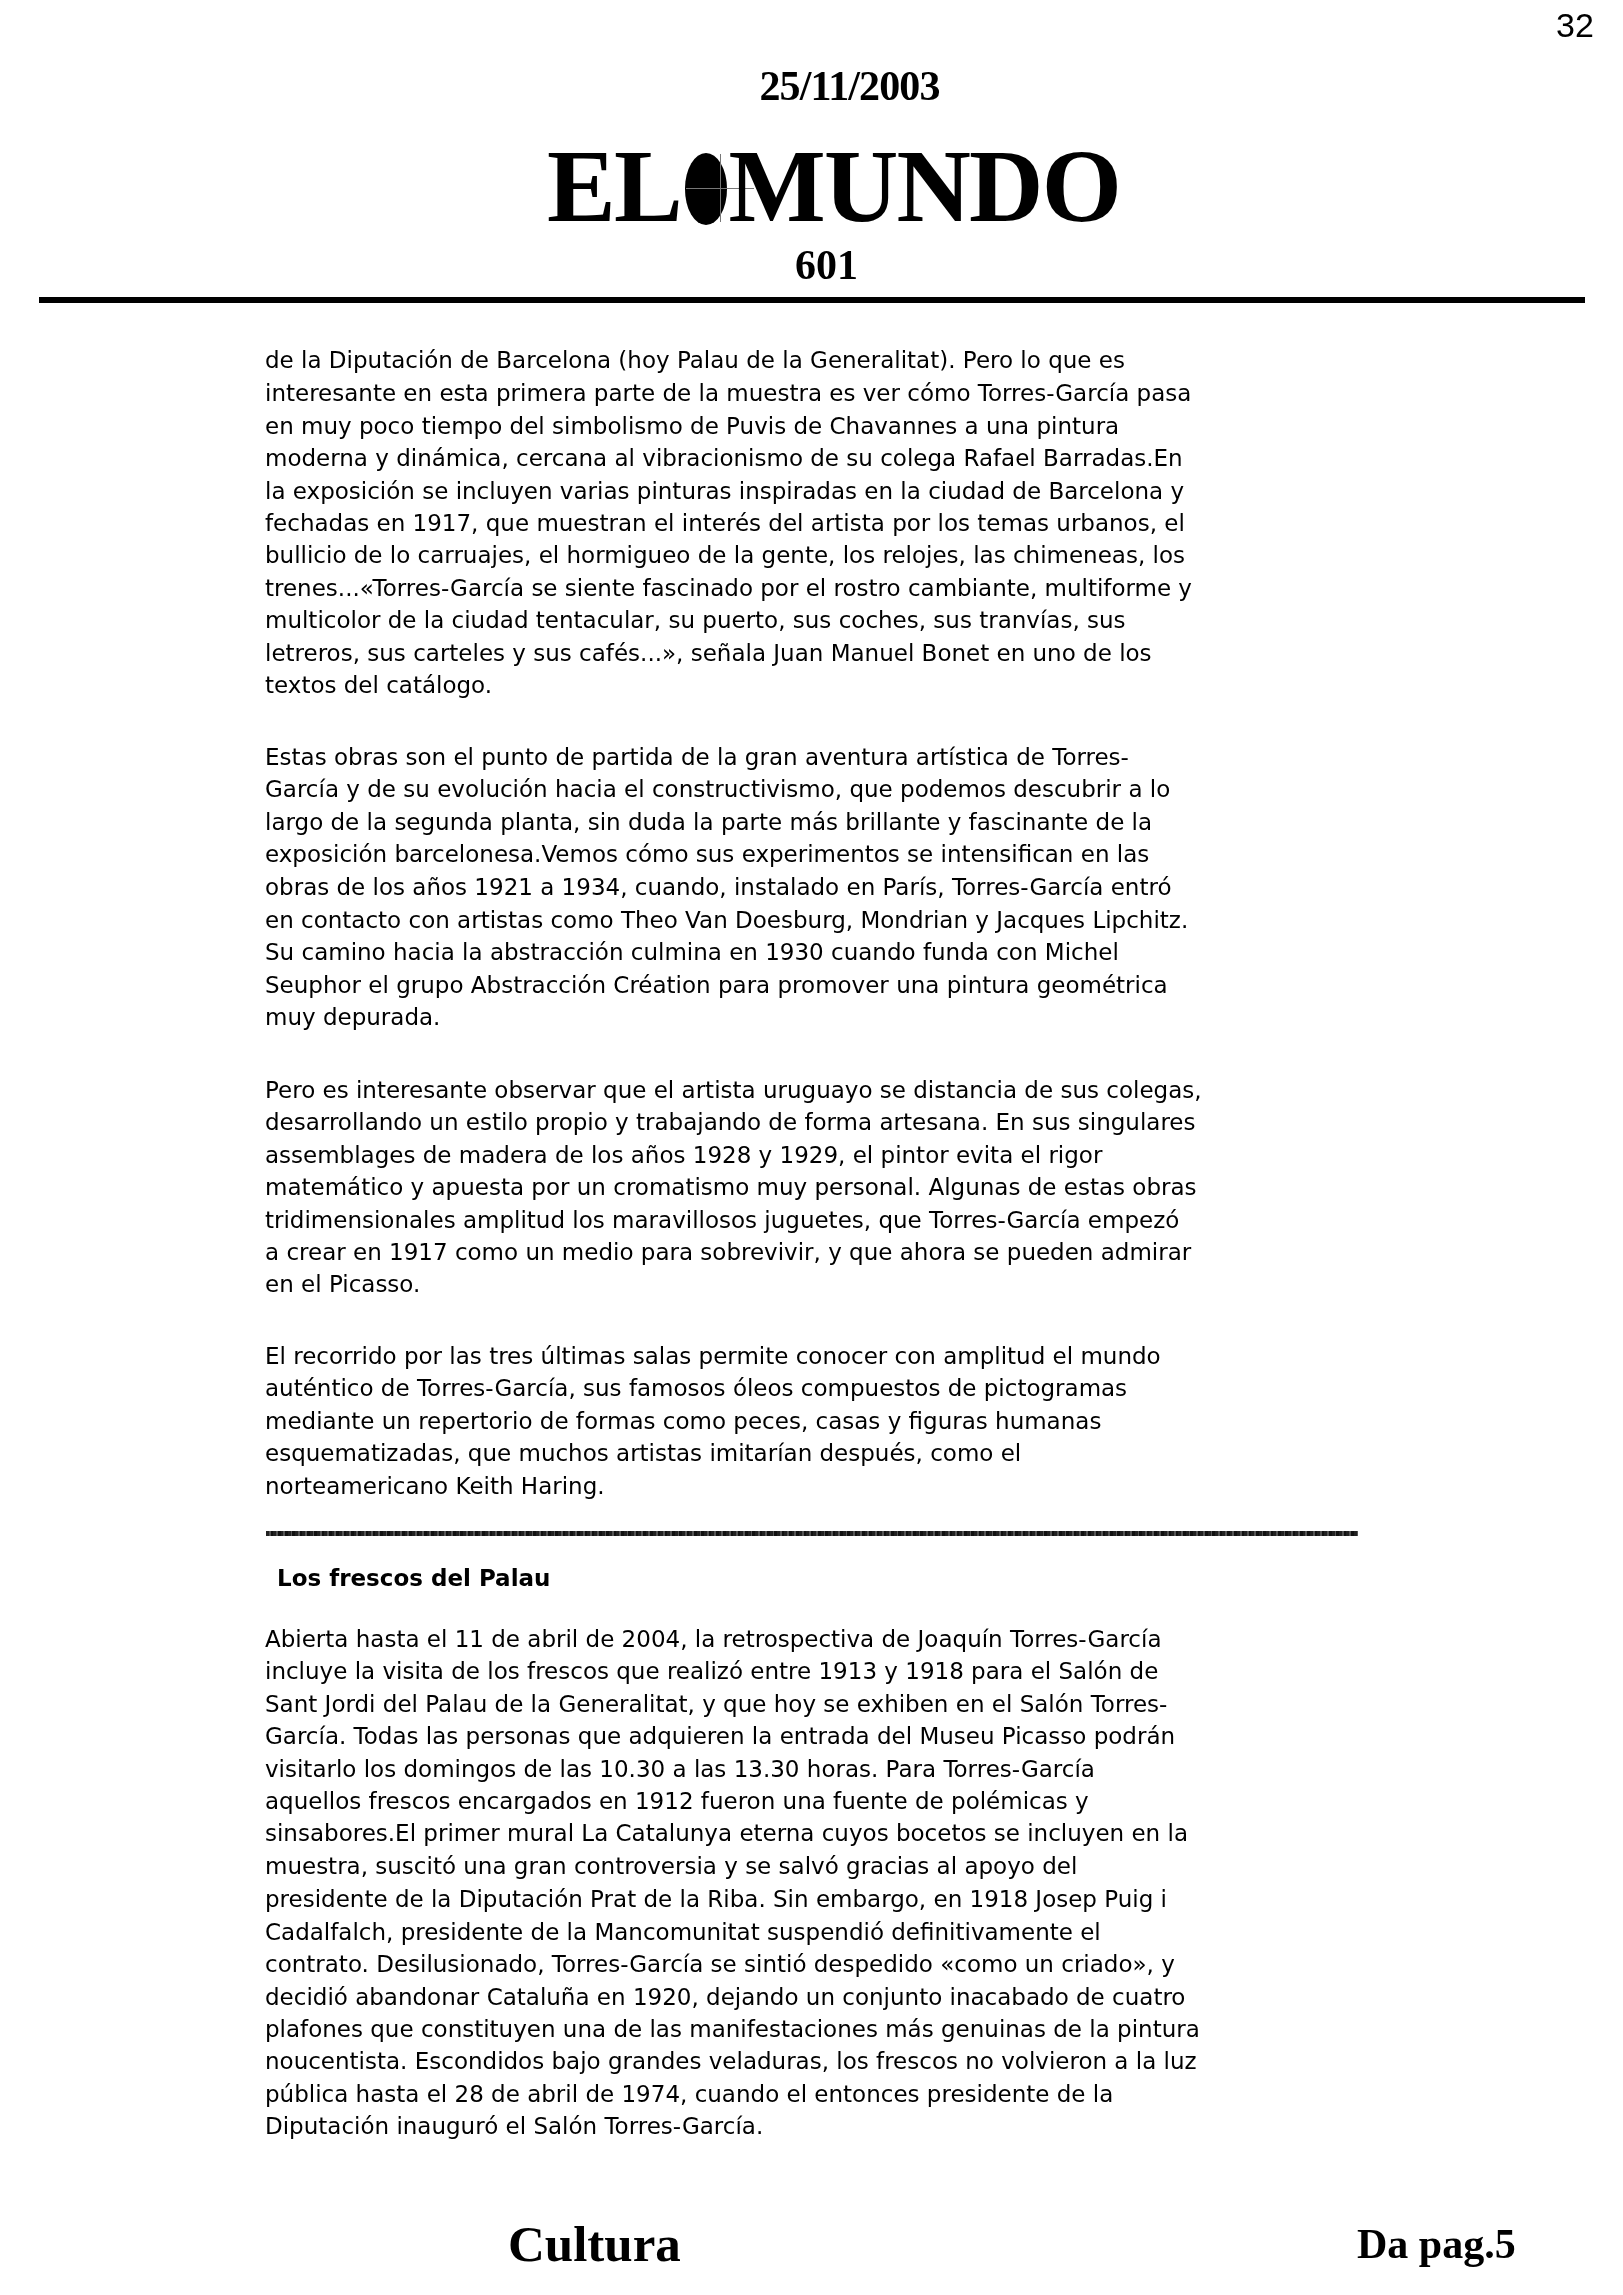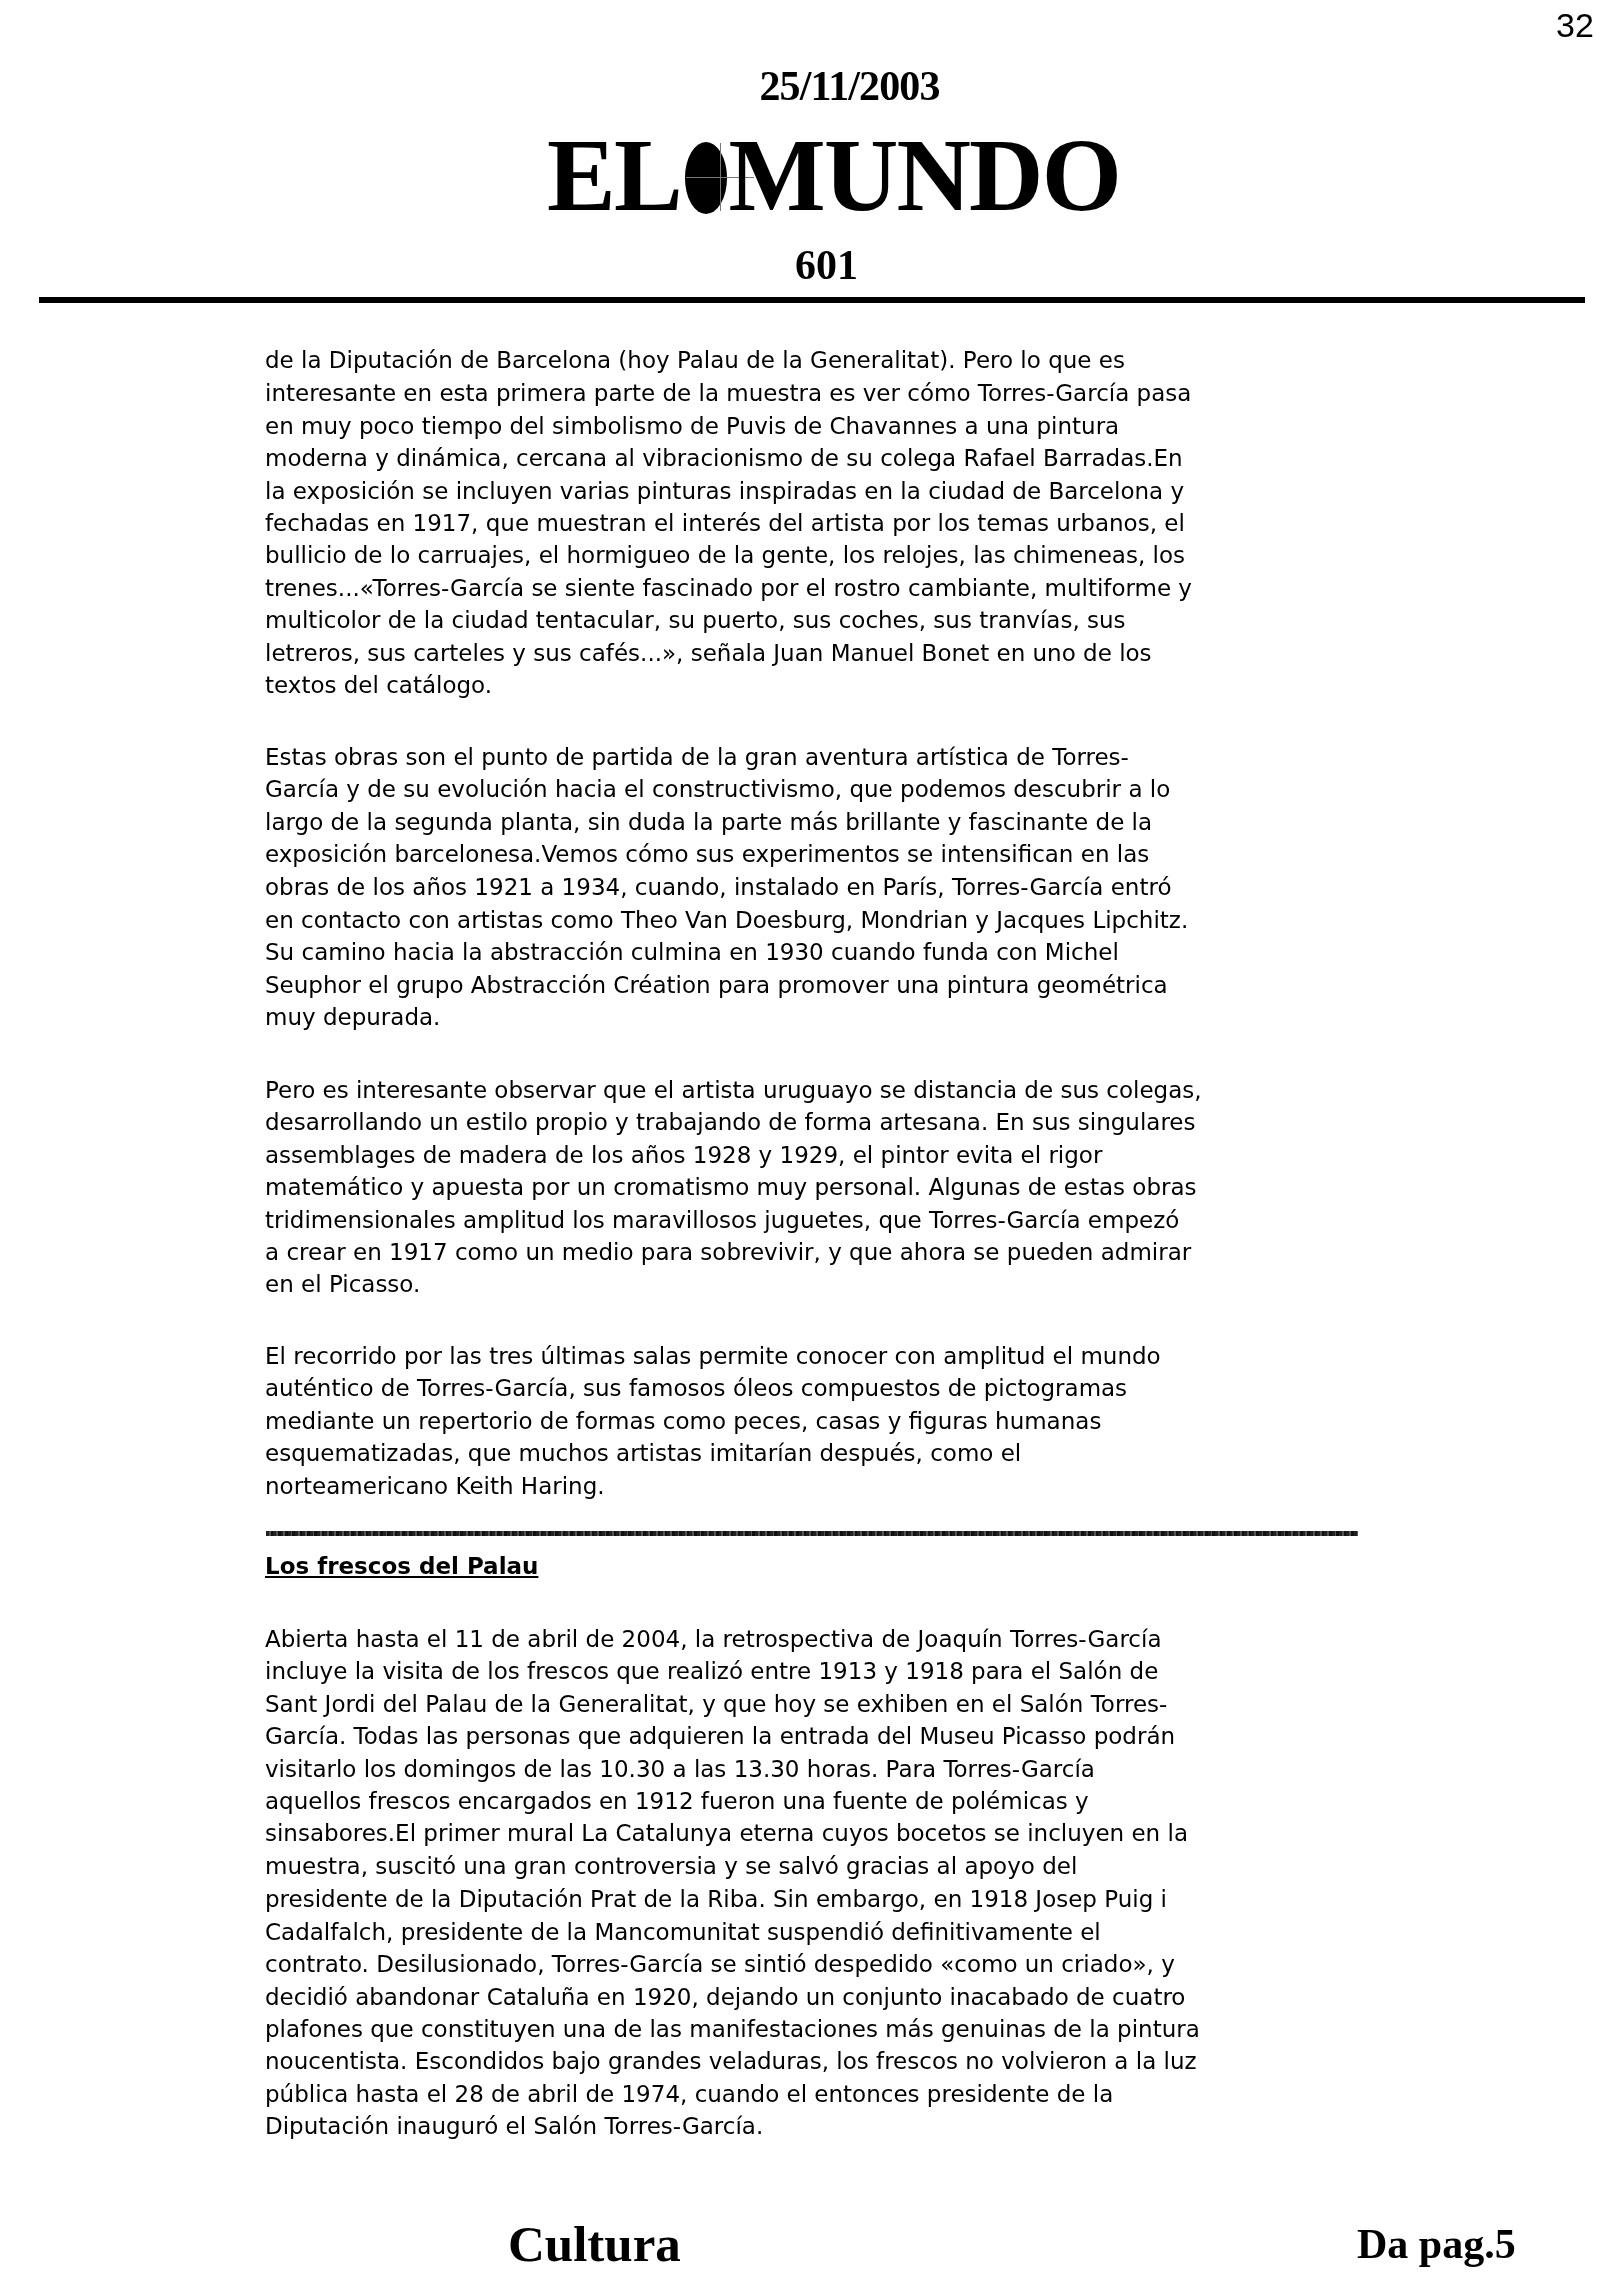--- a/index.html
+++ b/index.html
@@ -7,21 +7,21 @@
   .page-number {
     position: absolute; left: 1556px; top: 7.3px;
     font-family: Liberation Sans, sans-serif; font-size: 34px; line-height: 37px;
   }
   .masthead-date {
     position: absolute; left: 0; width: 1699px; top: 62px; text-align: center;
     font-family: "Liberation Serif", "DejaVu Serif", serif; font-weight: bold; font-size: 42px; line-height: 48px;
     letter-spacing: -0.9px;
   }
   .logo {
-    position: absolute; left: 547px; top: 131px; height: 88px; width: 573px;
+    position: absolute; left: 547px; top: 142px; height: 88px; width: 573px;
     font-family: "Liberation Serif", "DejaVu Serif", serif; font-weight: bold;
     font-size: 103px; line-height: 88px; white-space: nowrap;
     display: flex; align-items: flex-end;
   }
   .logo .part { display: inline-block; transform: scaleX(1.0); transform-origin: left bottom; letter-spacing: -1.8px; }
   .logo .globe {
     display: inline-block; width: 72px; height: 72px; border-radius: 50%;
     background: #000; position: relative; margin: 0 1.8px 5.5px 3.7px;
   }
   .logo .globe::before, .logo .globe::after {
@@ -136,19 +136,19 @@
     <div class="line" style="top:1948px">contrato. Desilusionado, Torres-García se sintió despedido «como un criado», y</div>
     <div class="line" style="top:1981px">decidió abandonar Cataluña en 1920, dejando un conjunto inacabado de cuatro</div>
     <div class="line" style="top:2013px">plafones que constituyen una de las manifestaciones más genuinas de la pintura</div>
     <div class="line" style="top:2045px">noucentista. Escondidos bajo grandes veladuras, los frescos no volvieron a la luz</div>
     <div class="line" style="top:2078px">pública hasta el 28 de abril de 1974, cuando el entonces presidente de la</div>
     <div class="line" style="top:2110px">Diputación inauguró el Salón Torres-García.</div>
   </div>
 </main>
 
 <div class="section-rule"></div>
-<h2 class="section-heading" style="margin:0;text-decoration:underline;">Los frescos del Palau</h2>
+<h2 class="section-heading" style="margin:12px;">Los frescos del Palau</h2>
 
 <footer>
   <div class="footer-section">Cultura</div>
   <div class="footer-page">Da pag.5</div>
 </footer>
 
 
 </body></html>

